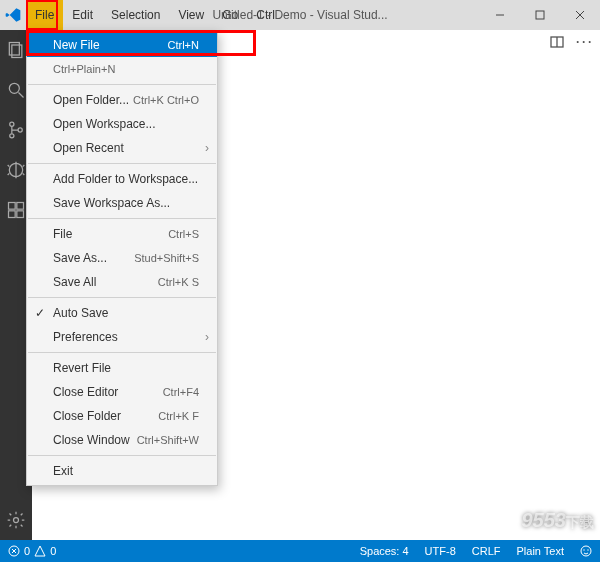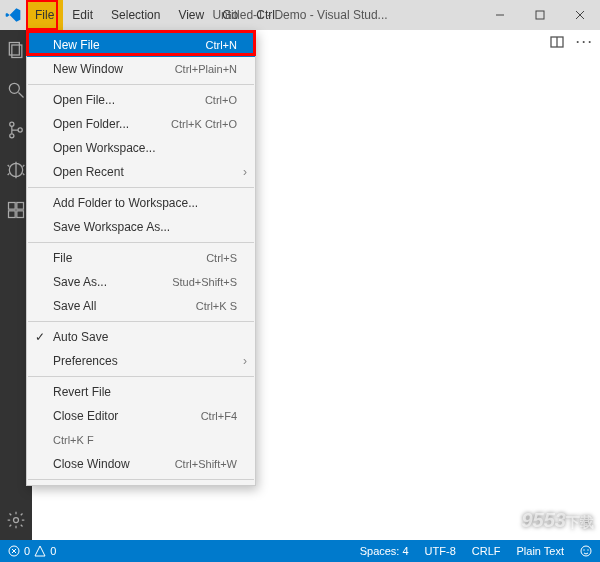--- a/index.html
+++ b/index.html
@@ -28,21 +28,21 @@
   .activitybar .spacer { flex: 1; }
 
   .editorarea { flex: 1; background: #fff; position: relative; }
   .edtabs { position: absolute; top: 0; right: 6px; height: 24px; display: flex; align-items: center; gap: 10px; }
   .edtabs .icon { width: 18px; height: 18px; display: flex; align-items: center; justify-content: center; color: #555; }
   .edtabs .icon svg { width: 14px; height: 14px; stroke: #555; fill: none; stroke-width: 1.3; }
   .dots { letter-spacing: 2px; font-weight: bold; color: #555; font-size: 12px; }
 
   
   .dropdown {
-    position: absolute; left: 26px; top: 30px; width: 230px;
+    position: absolute; left: 26px; top: 30px; width: 192px;
     background: #f4f4f4; border: 1px solid #ccc; box-shadow: 2px 4px 10px rgba(0,0,0,0.25);
     z-index: 40; padding: 2px 0;
   }
   .dropdown .dmi { display: flex; align-items: center; height: 24px; font-size: 12px; color: #333; padding: 0 18px 0 26px; position: relative; cursor: default; }
   .dropdown .dmi .lbl { flex: 1; }
   .dropdown .dmi .sc { color: #666; font-size: 11px; }
   .dropdown .dmi.selected { background: #007acc; color: #fff; }
   .dropdown .dmi.selected .sc { color: #fff; }
   .dropdown .sep { height: 1px; background: #d0d0d0; margin: 3px 1px; }
   .dropdown .dmi .chev { position: absolute; right: 8px; color: #888; }
@@ -162,28 +162,23 @@
     </div>
   </div>
 </div>
 
 <div class="dropdown" id="dropdown">
     <div class="dmi selected">
       <span class="lbl">New File</span>
       <span class="sc">Ctrl+N</span>
     </div>
     <div class="dmi">
-      <span class="lbl">New Window</span>
       <span class="sc">Ctrl+Plain+N</span>
     </div>
     <div class="sep"></div>
-    <div class="dmi">
-      <span class="lbl">Open File...</span>
-      <span class="sc">Ctrl+O</span>
-    </div>
     <div class="dmi">
       <span class="lbl">Open Folder...</span>
       <span class="sc">Ctrl+K Ctrl+O</span>
     </div>
     <div class="dmi">
       <span class="lbl">Open Workspace...</span>
     </div>
     <div class="dmi">
       <span class="lbl">Open Recent</span>
       <span class="chev">›</span>
@@ -219,27 +214,31 @@
     </div>
     <div class="sep"></div>
     <div class="dmi">
       <span class="lbl">Revert File</span>
     </div>
     <div class="dmi">
       <span class="lbl">Close Editor</span>
       <span class="sc">Ctrl+F4</span>
     </div>
     <div class="dmi">
+      <span class="lbl">Close Folder</span>
       <span class="sc">Ctrl+K F</span>
     </div>
     <div class="dmi">
       <span class="lbl">Close Window</span>
       <span class="sc">Ctrl+Shift+W</span>
     </div>
     <div class="sep"></div>
+    <div class="dmi">
+      <span class="lbl">Exit</span>
+    </div>
   </div>
 <div class="hlbox-newfile"></div>
 
 <div class="statusbar">
   <div class="sbi left-plain">
     <svg viewBox="0 0 12 12">
         <circle cx="6" cy="6" r="5" fill="none" stroke="#fff"></circle>
         <line x1="4" y1="4" x2="8" y2="8" stroke="#fff"></line>
         <line x1="8" y1="4" x2="4" y2="8" stroke="#fff"></line>
       </svg>

